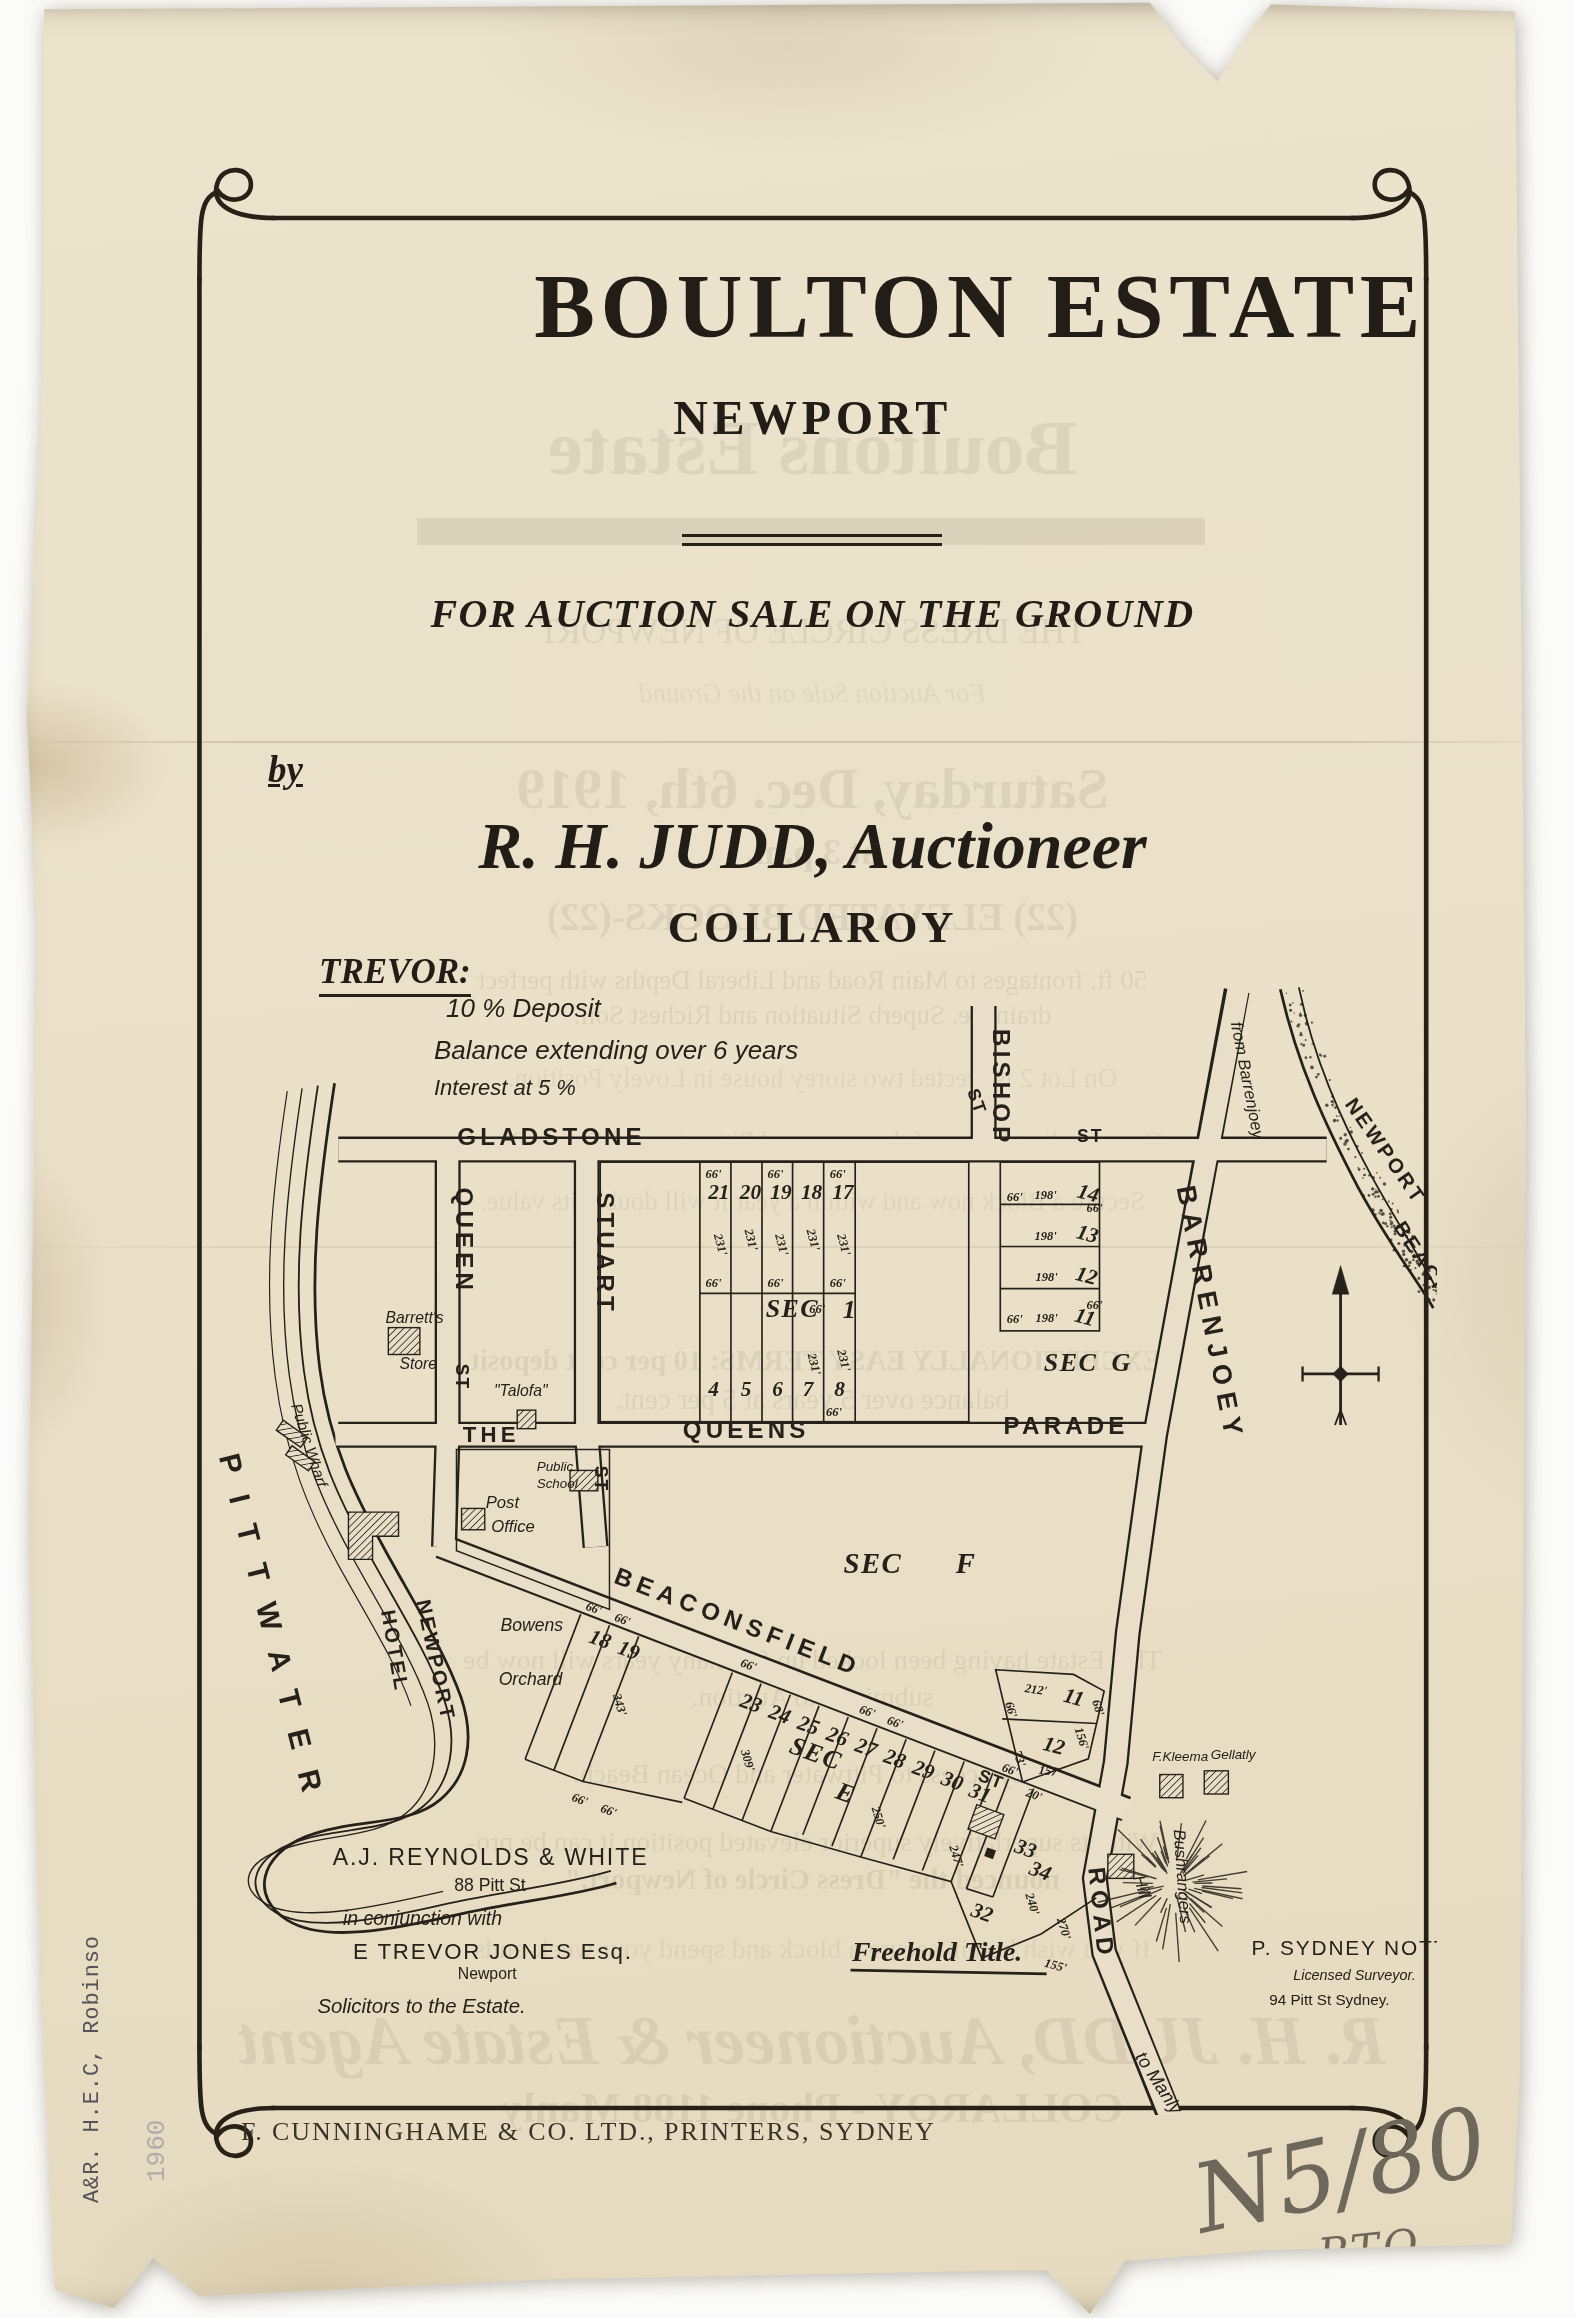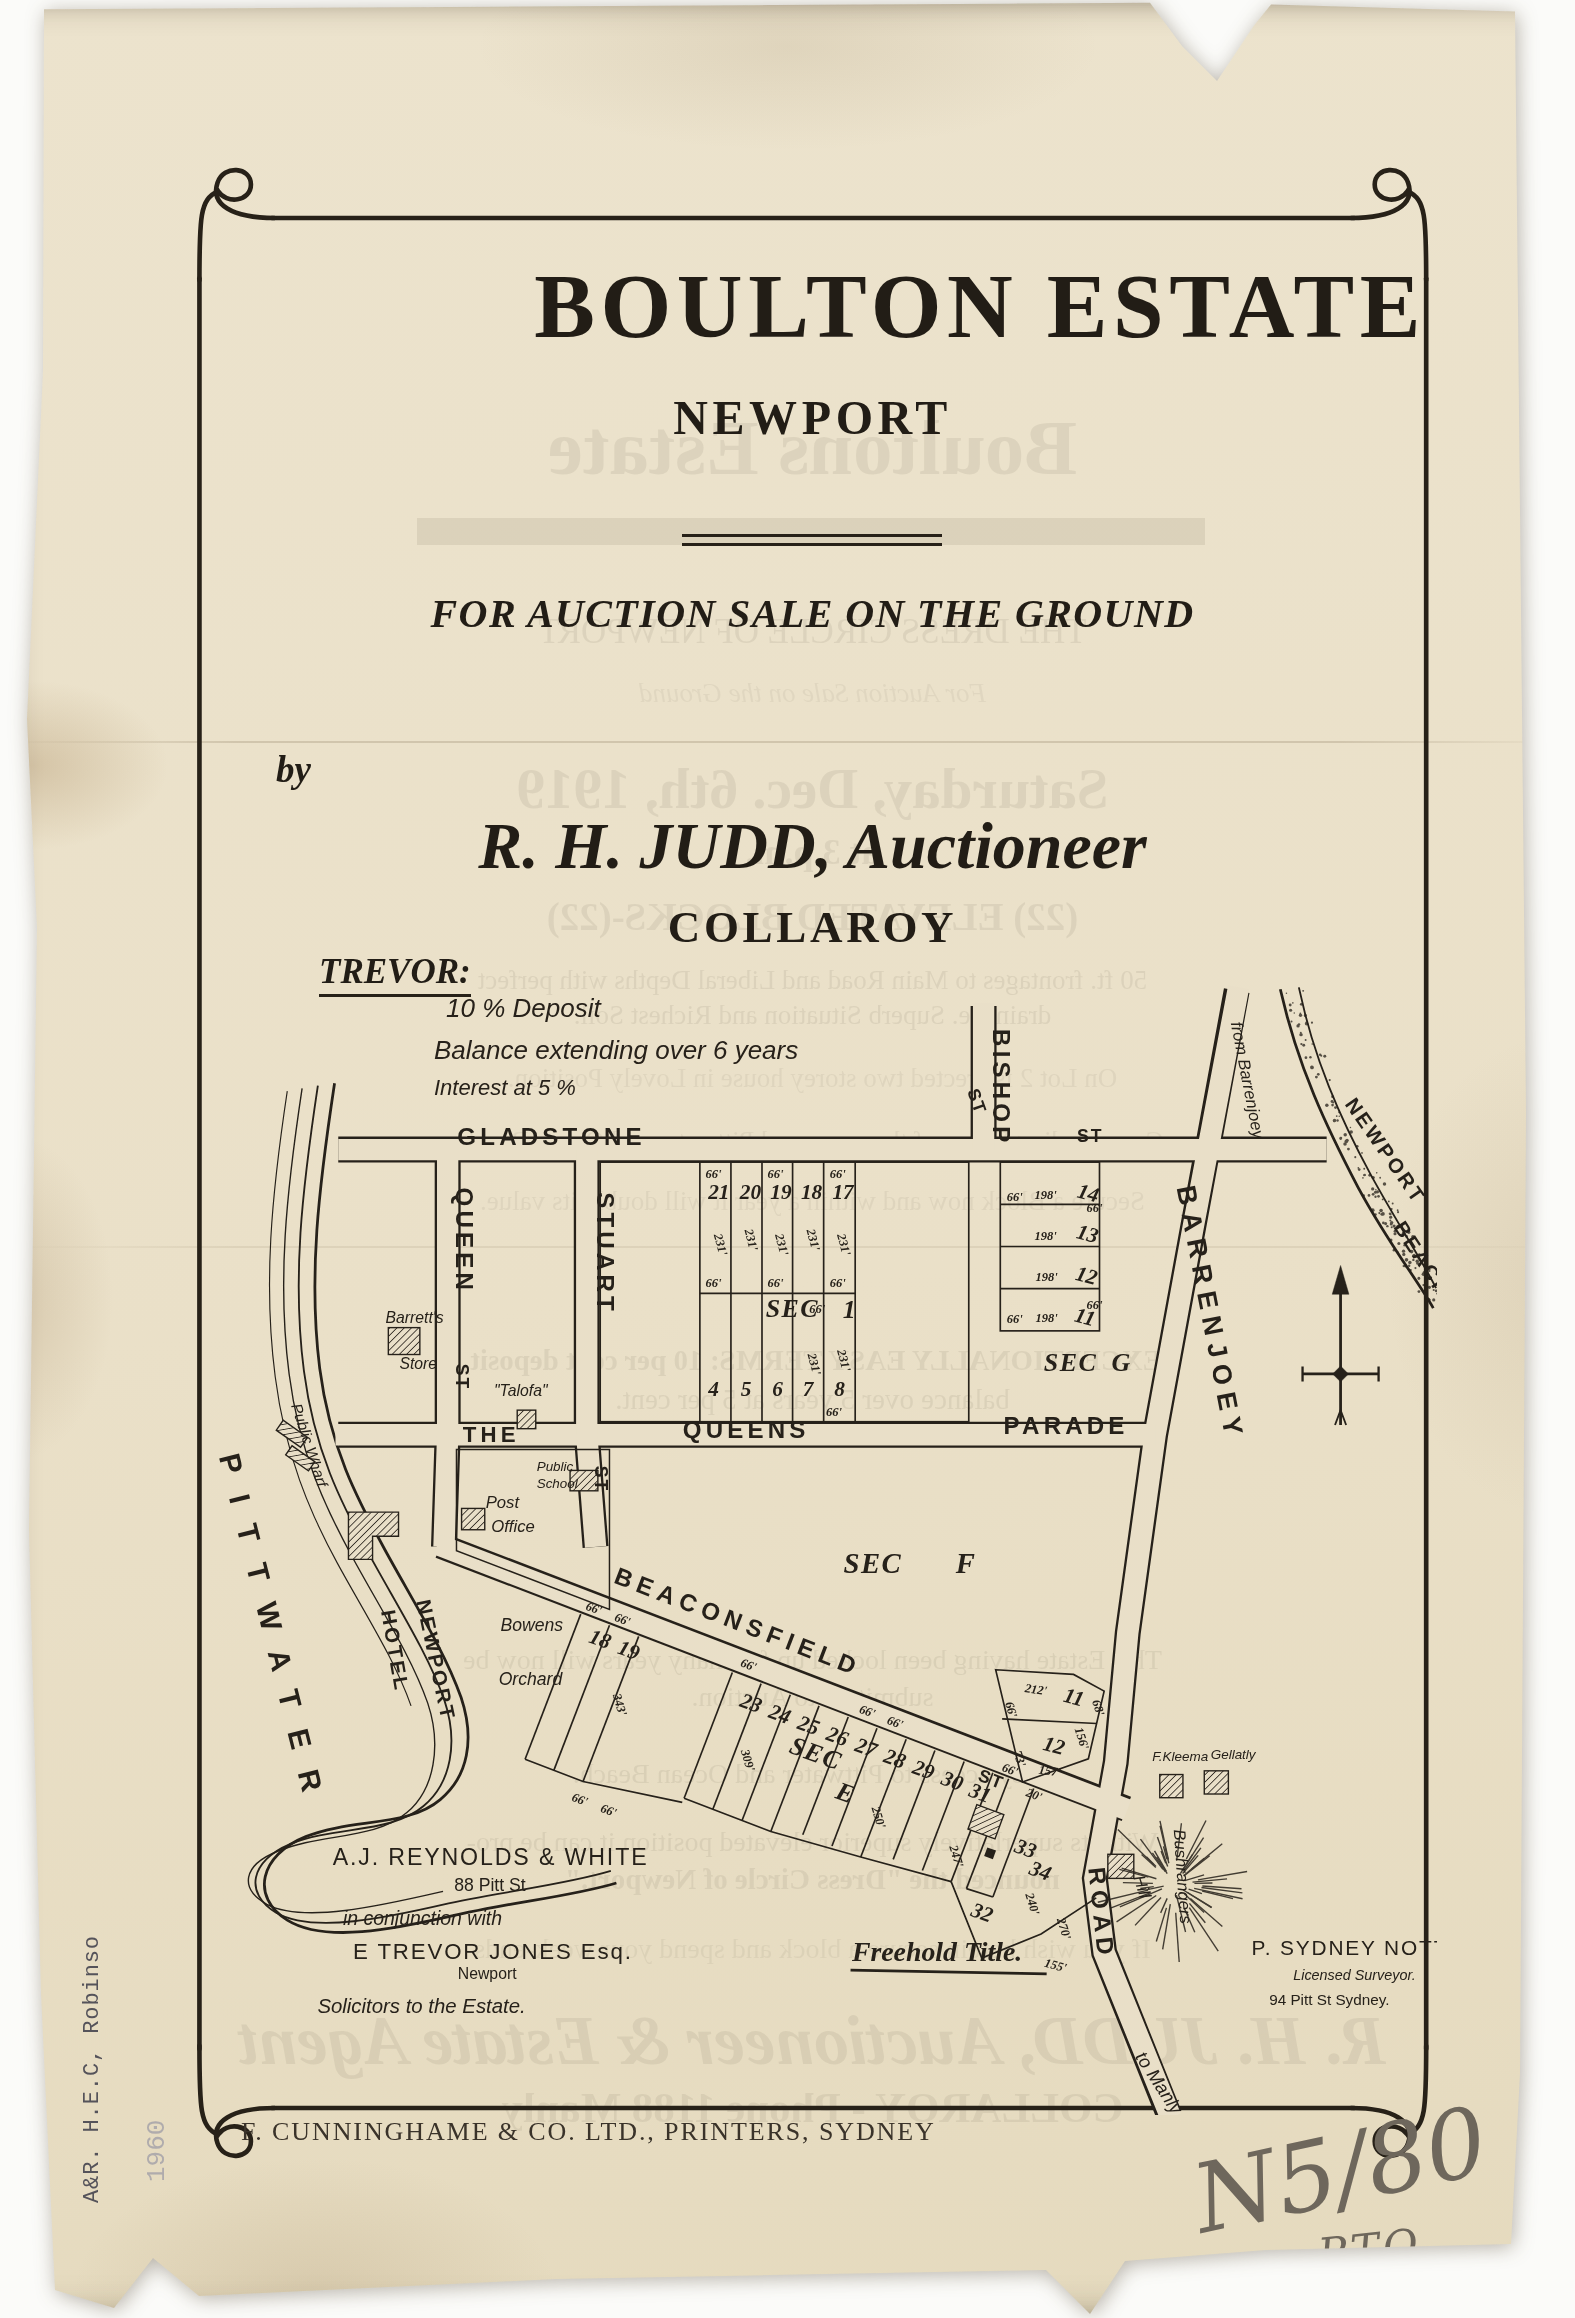--- a/index.html
+++ b/index.html
@@ -95,21 +95,21 @@
         <use href="#corner" transform="translate(0,5015) scale(1,-1)"></use>
         <use href="#corner" transform="translate(3505,5015) scale(-1,-1)"></use>
       </g>
     </svg>
 
     <div class="hdr title" style="top:254px;font-size:91px;text-align:right;">BOULTON ESTATE</div>
     <div class="hdr" style="top:390px;font-size:48px;font-weight:bold;letter-spacing:4.6px;">NEWPORT</div>
     <div class="rule2" style="top:534px;"></div>
     <div class="rule2" style="top:543px;"></div>
     <div class="hdr it" style="top:590px;font-size:40px;font-weight:bold;letter-spacing:1.4px;">FOR AUCTION SALE ON THE GROUND</div>
-    <div class="abs it" style="left:276px;top:748px;font-size:37px;font-weight:bold;">by</div>
+    <div class="abs it" style="left:268px;top:748px;font-size:37px;font-weight:bold;text-decoration:underline;">by</div>
     <div class="hdr it" style="top:808px;font-size:66px;font-weight:bold;">R. H. JUDD, Auctioneer</div>
     <div class="hdr" style="top:901px;font-size:45px;font-weight:bold;letter-spacing:3.7px;">COLLAROY</div>
 
     <div class="abs it" style="left:319px;top:952px;font-size:35px;font-weight:bold;">
       <span class="underln">TREVOR:</span></div>
     <div class="abs hand" style="left:446px;top:993px;font-size:26px;">10 % Deposit</div>
     <div class="abs hand" style="left:434px;top:1035px;font-size:26px;">Balance extending over 6 years</div>
     <div class="abs hand" style="left:434px;top:1075px;font-size:22px;">Interest at 5 %</div>
 
     <svg class="map-svg" viewBox="380 2050 2720 2510">

